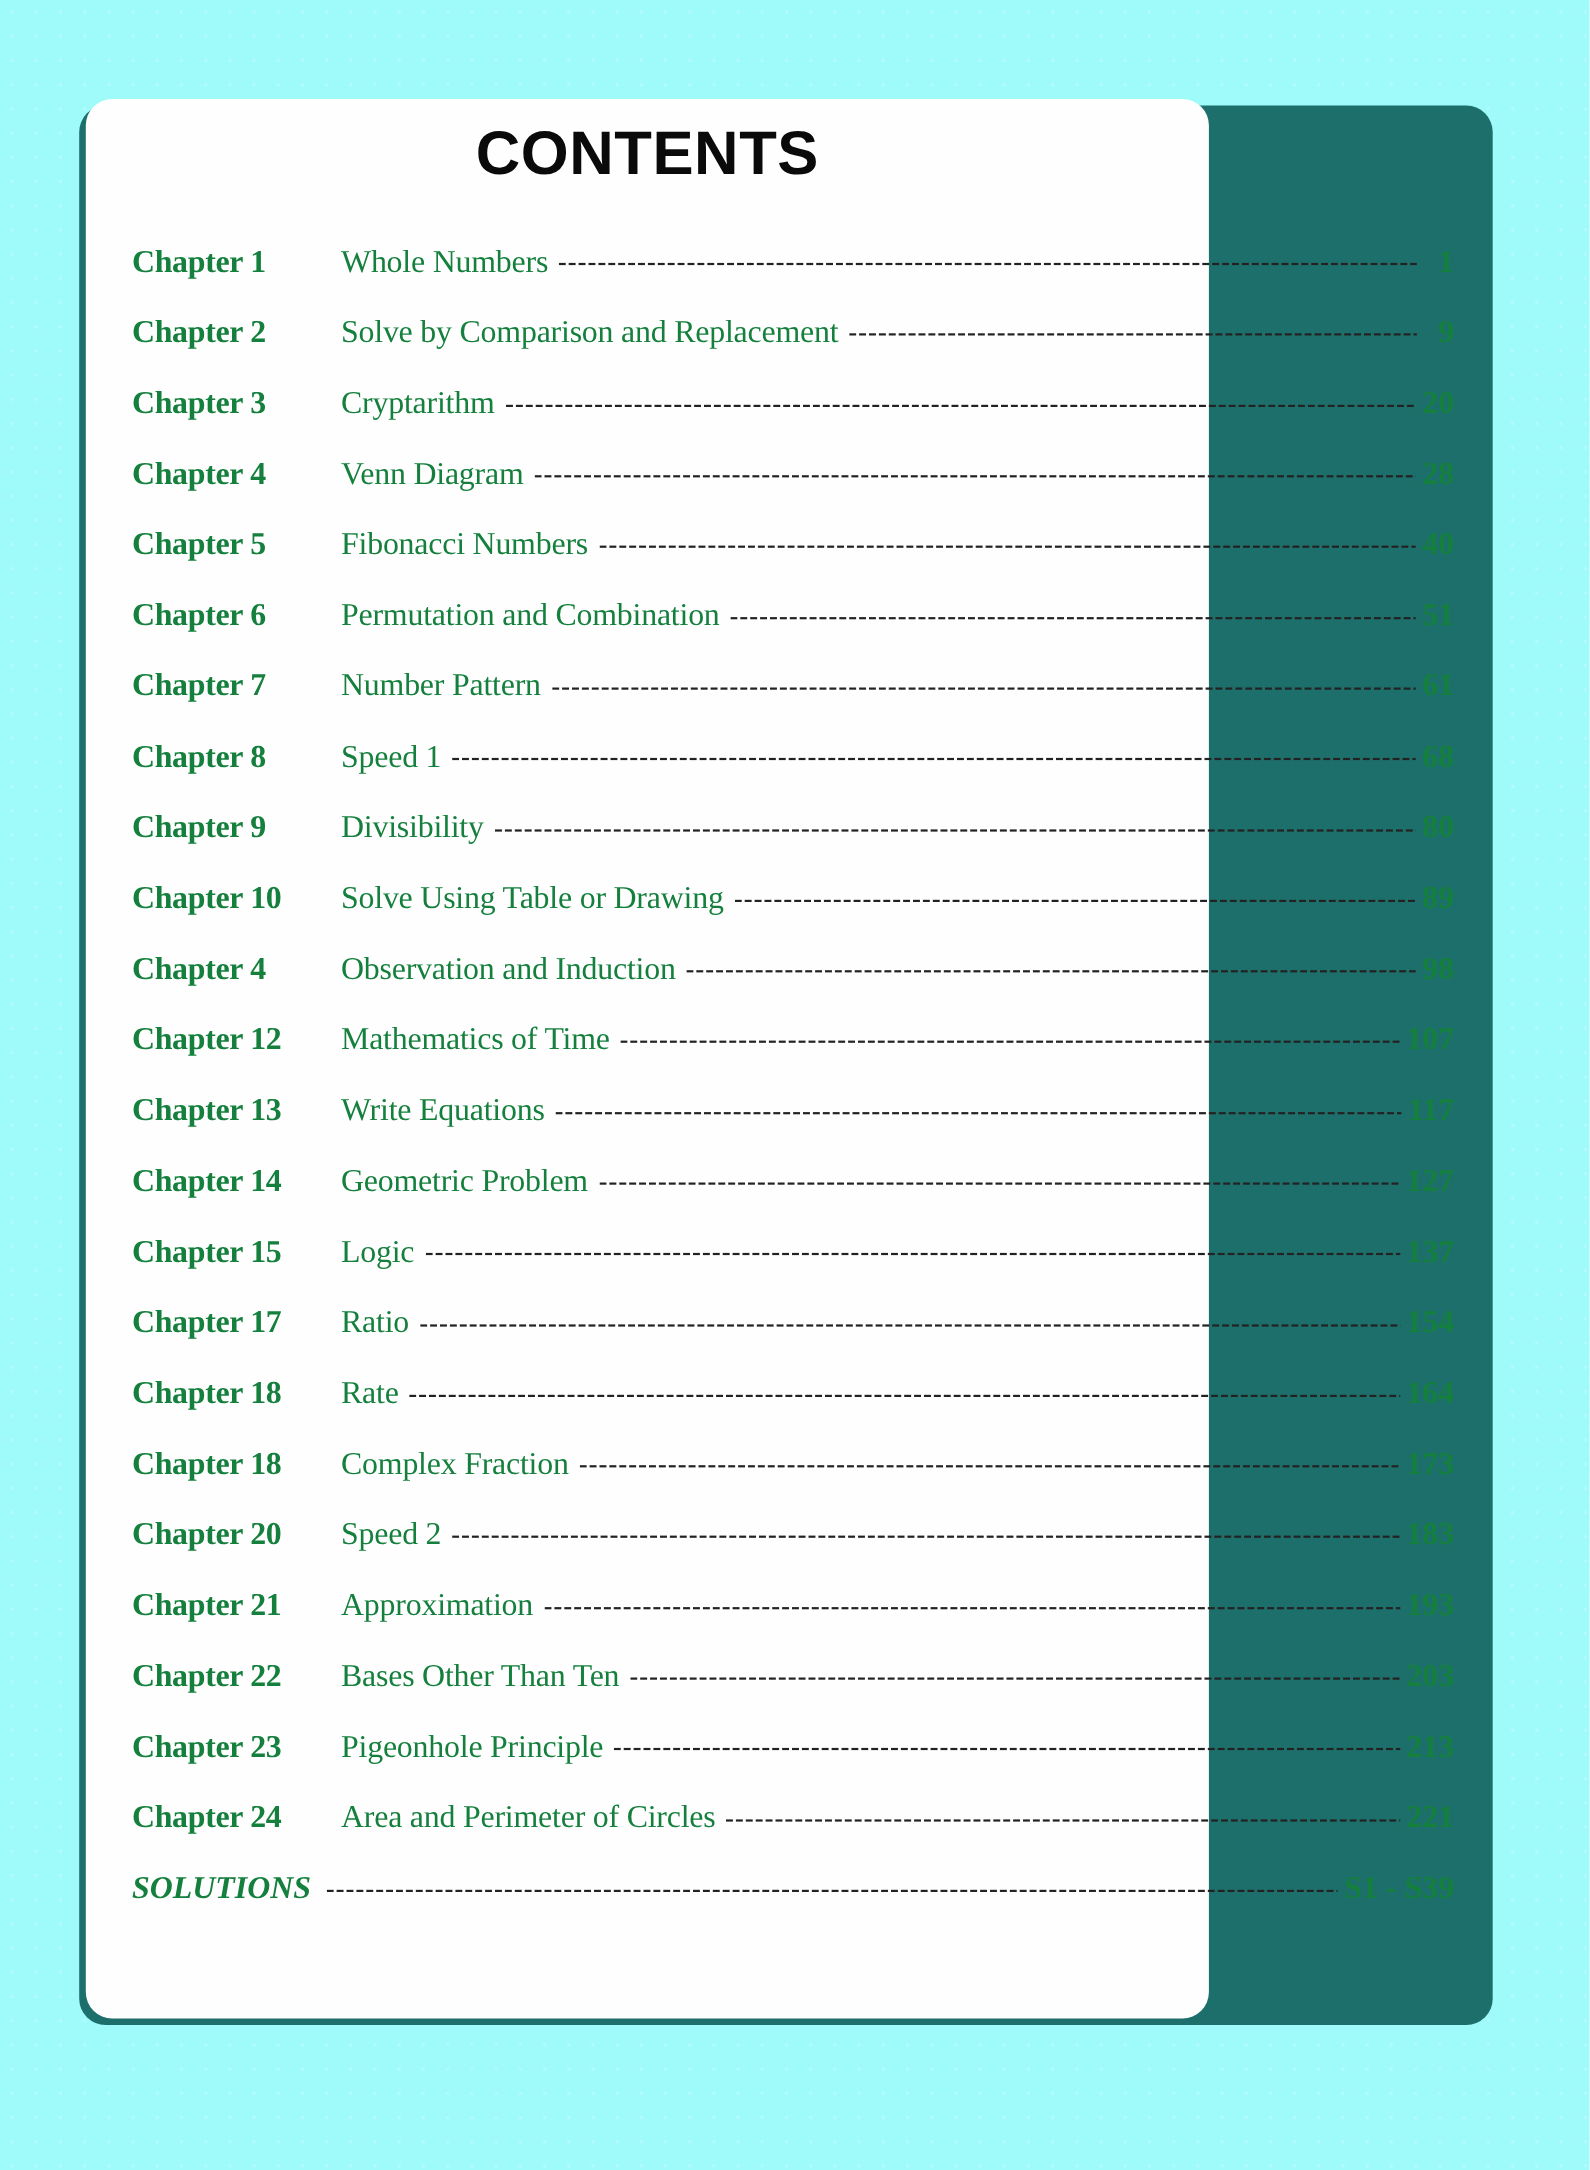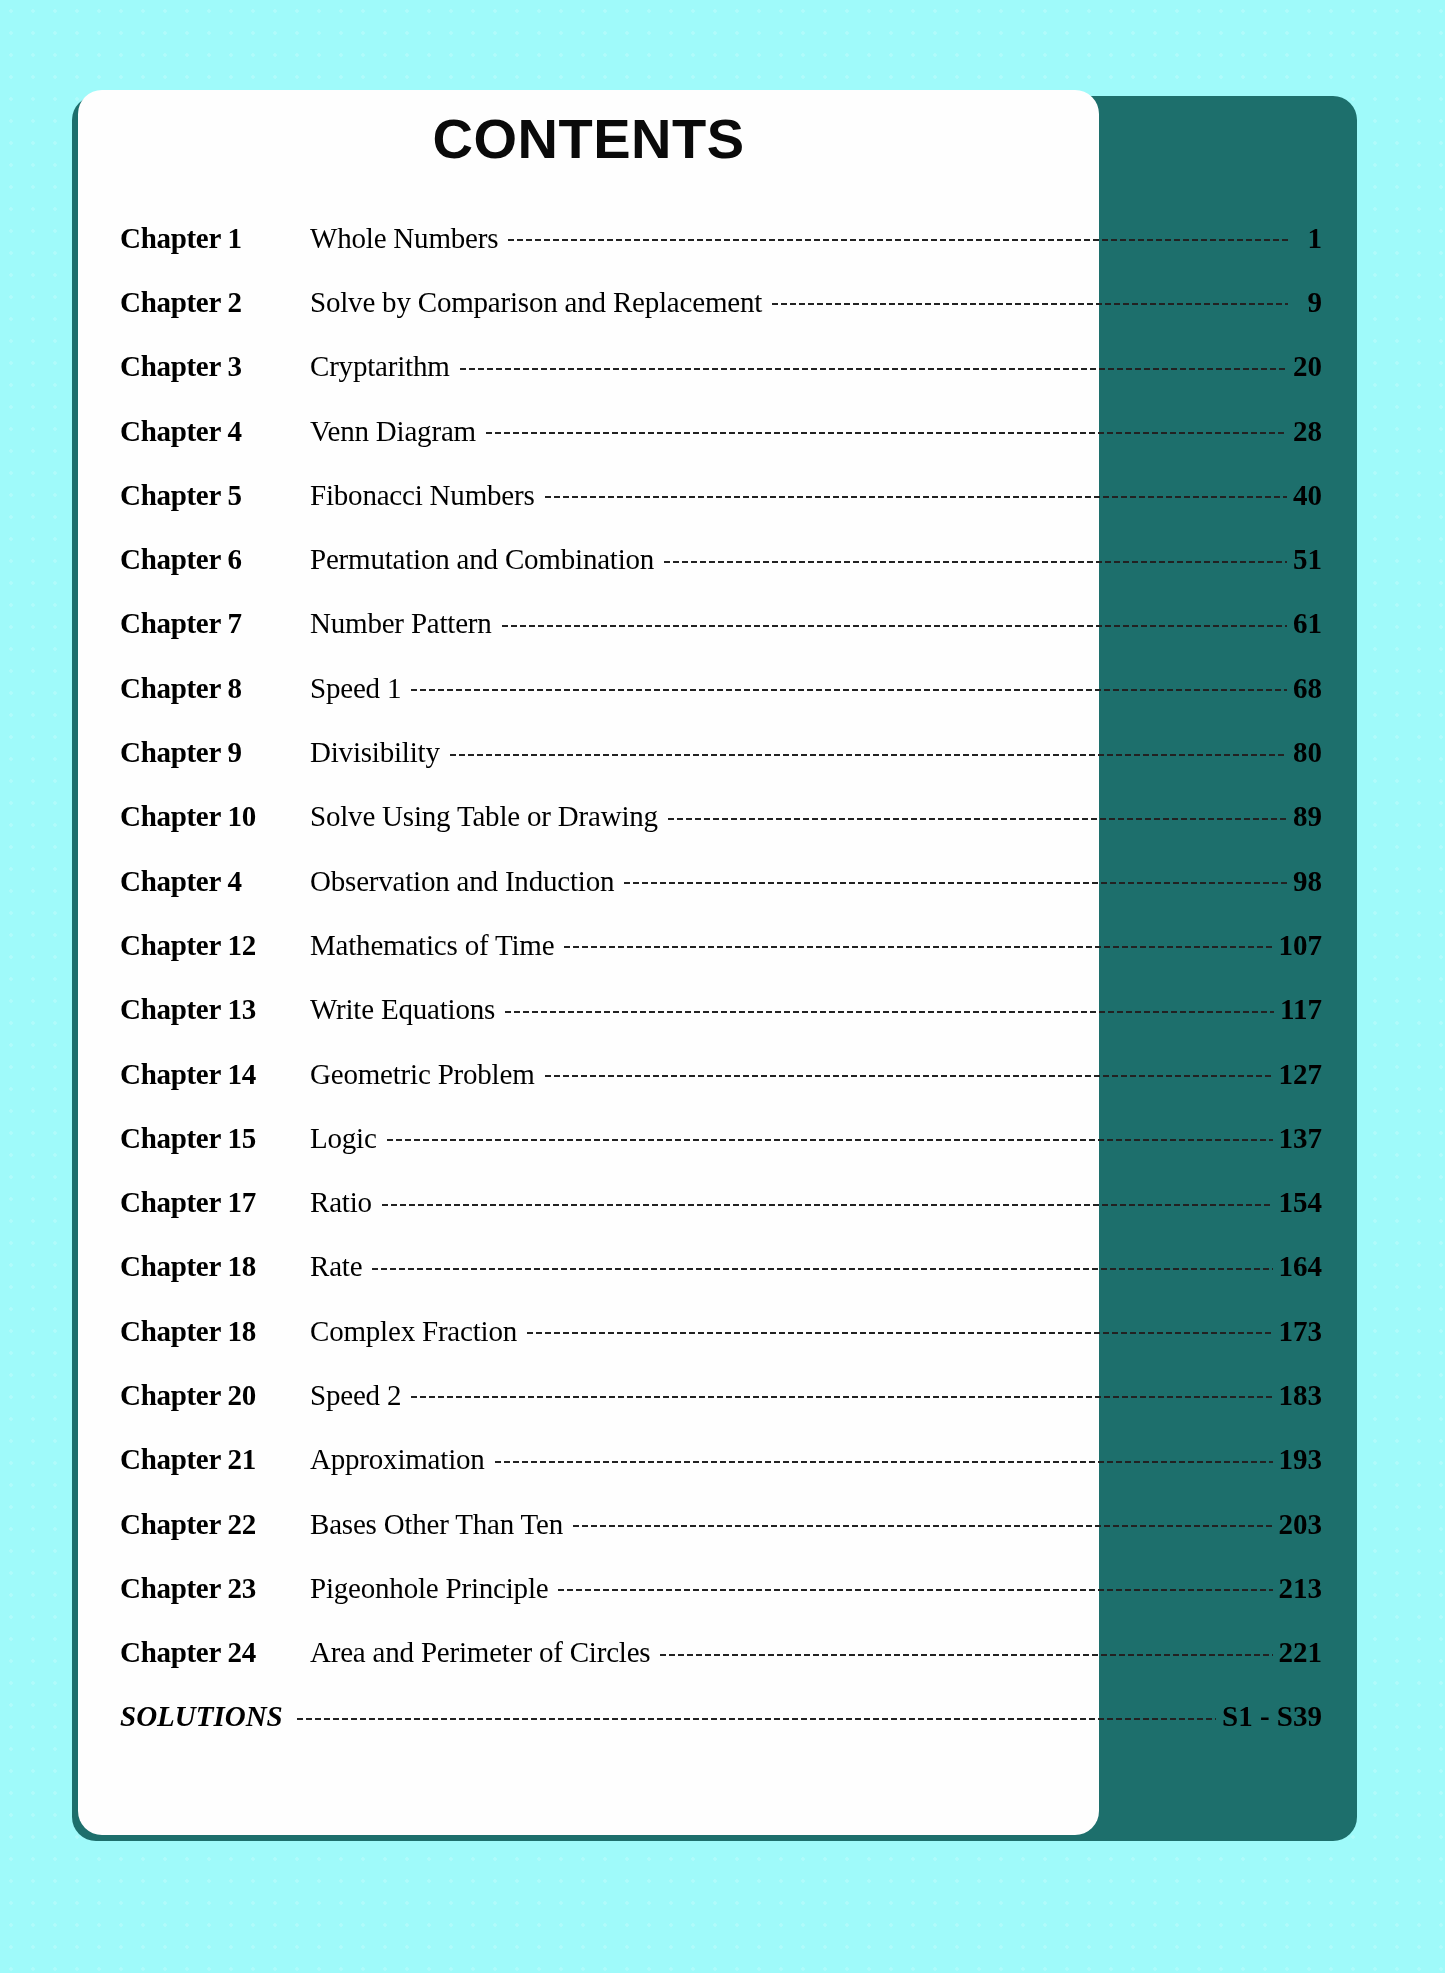--- a/index.html
+++ b/index.html
@@ -61,21 +61,21 @@
       margin: 0;
       padding: 0;
       list-style: none;
     }
     .toc-row {
       position: relative;
       height: 64.3px;
       display: flex;
       align-items: center;
       font-size: 29px;
-      color: #000000;
+      color: #15803d;
       white-space: nowrap;
     }
     .chap-label {
       width: 190px;
       flex: 0 0 190px;
       font-weight: bold;
       letter-spacing: -0.3px;
     }
     .chap-title {
       flex: 0 0 auto;

